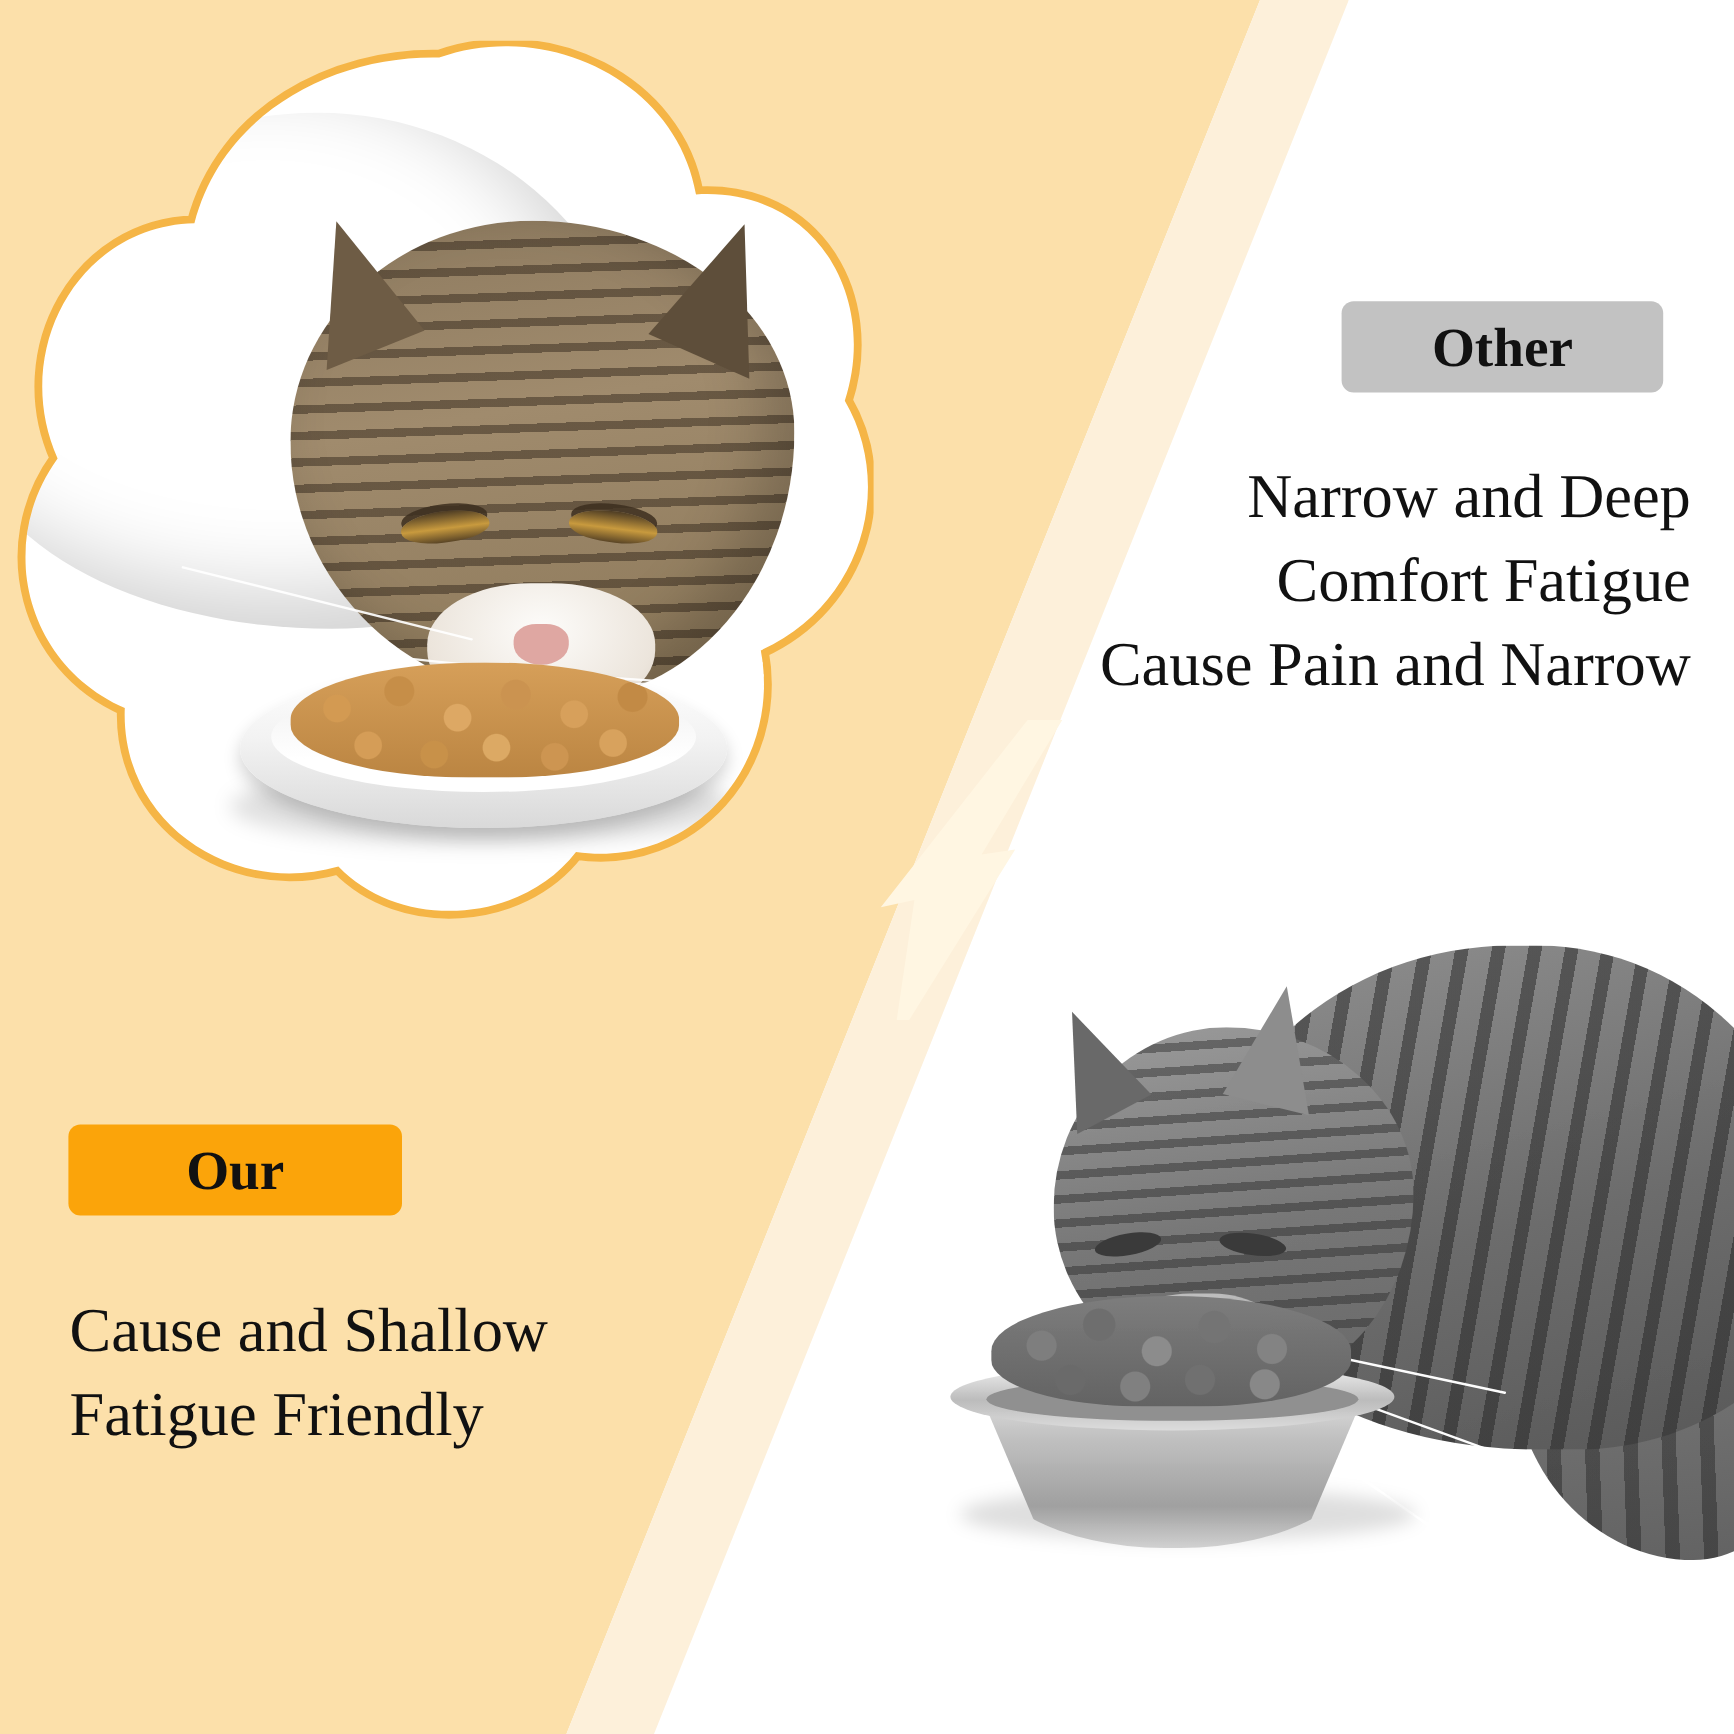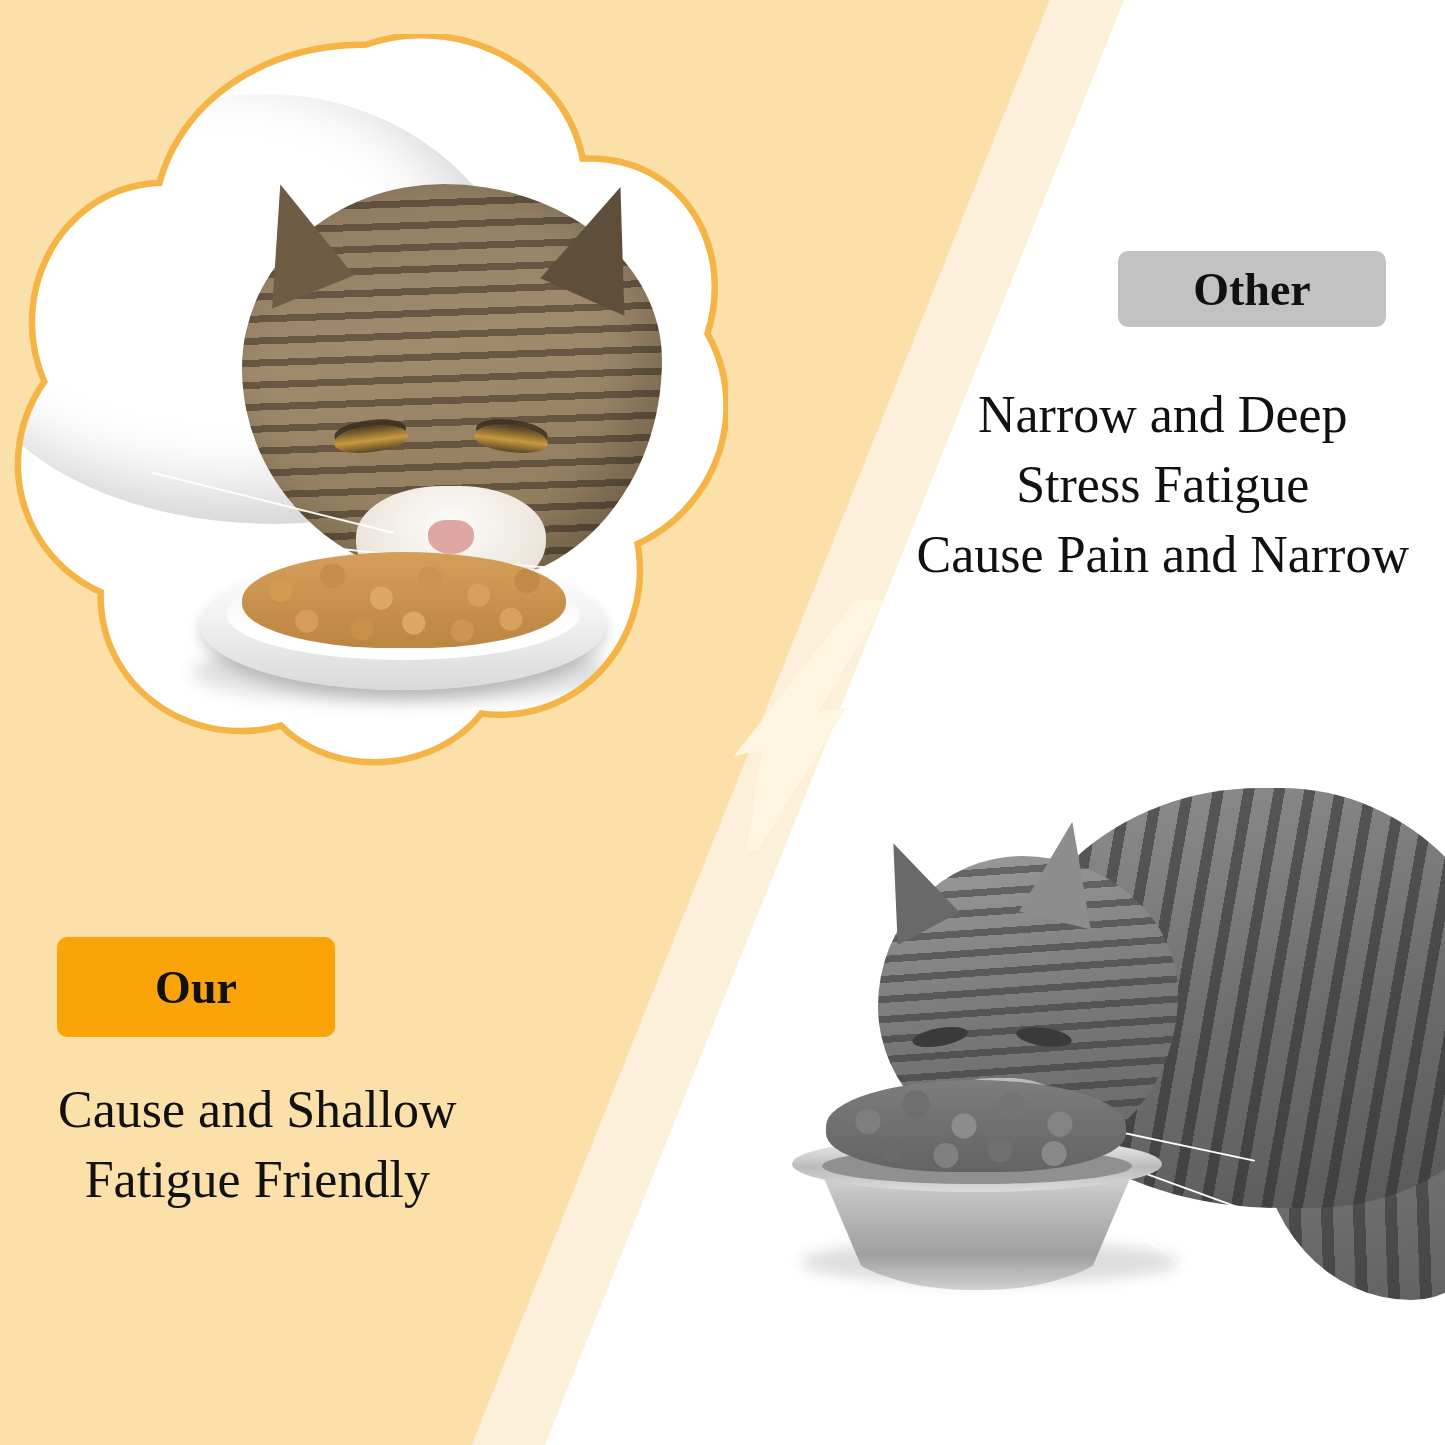--- a/index.html
+++ b/index.html
@@ -313,40 +313,40 @@
     color: #111111;
     font-family: "Liberation Serif", "DejaVu Serif", serif;
   }
   .badge-other {
     left: 1118px; top: 251px;
     width: 268px; height: 76px;
     background: #C2C2C2;
   }
   .badge-our {
     left: 57px; top: 937px;
-    width: 278px; height: 100px;
+    width: 278px; height: 76px;
     background: #FBA40A;
   }
 
   
   .features {
     position: absolute;
     color: #111111;
     font-size: 52px;
     line-height: 1.35;
   }
   .features-right {
     right: 36px; top: 380px;
     text-align: right;
   }
   .features-left {
     left: 58px; top: 1075px;
     text-align: left;
   }
-  .features div { white-space: nowrap; text-align: center; }
+  .features div { white-space: nowrap; }
 </style>
 </head>
 <body>
 
 <div id="poster">
 
   <div class="bg-white"></div>
   <div class="bg-cream"></div>
   <div class="bg-stripe"></div>
 
@@ -433,21 +433,21 @@
       <svg viewBox="0 0 230 250" xmlns="http://www.w3.org/2000/svg" aria-hidden="true">
         <path d="M172 -20 L196 -18 L118 112 L146 108 L44 272 L62 150 L34 156 Z" fill="#FFF6E2"></path>
       </svg>
     </div>
   </div>
 
   <div class="badge badge-other">Other</div>
 
   <div class="features features-right">
     <div>Narrow and Deep</div>
-    <div>Stress Fatigue</div>
+    <div>Comfort Fatigue</div>
     <div>Cause Pain and Narrow</div>
   </div>
 
   <div class="badge badge-our">Our</div>
 
   <div class="features features-left">
     <div>Cause and Shallow</div>
     <div>Fatigue Friendly</div>
   </div>
 

